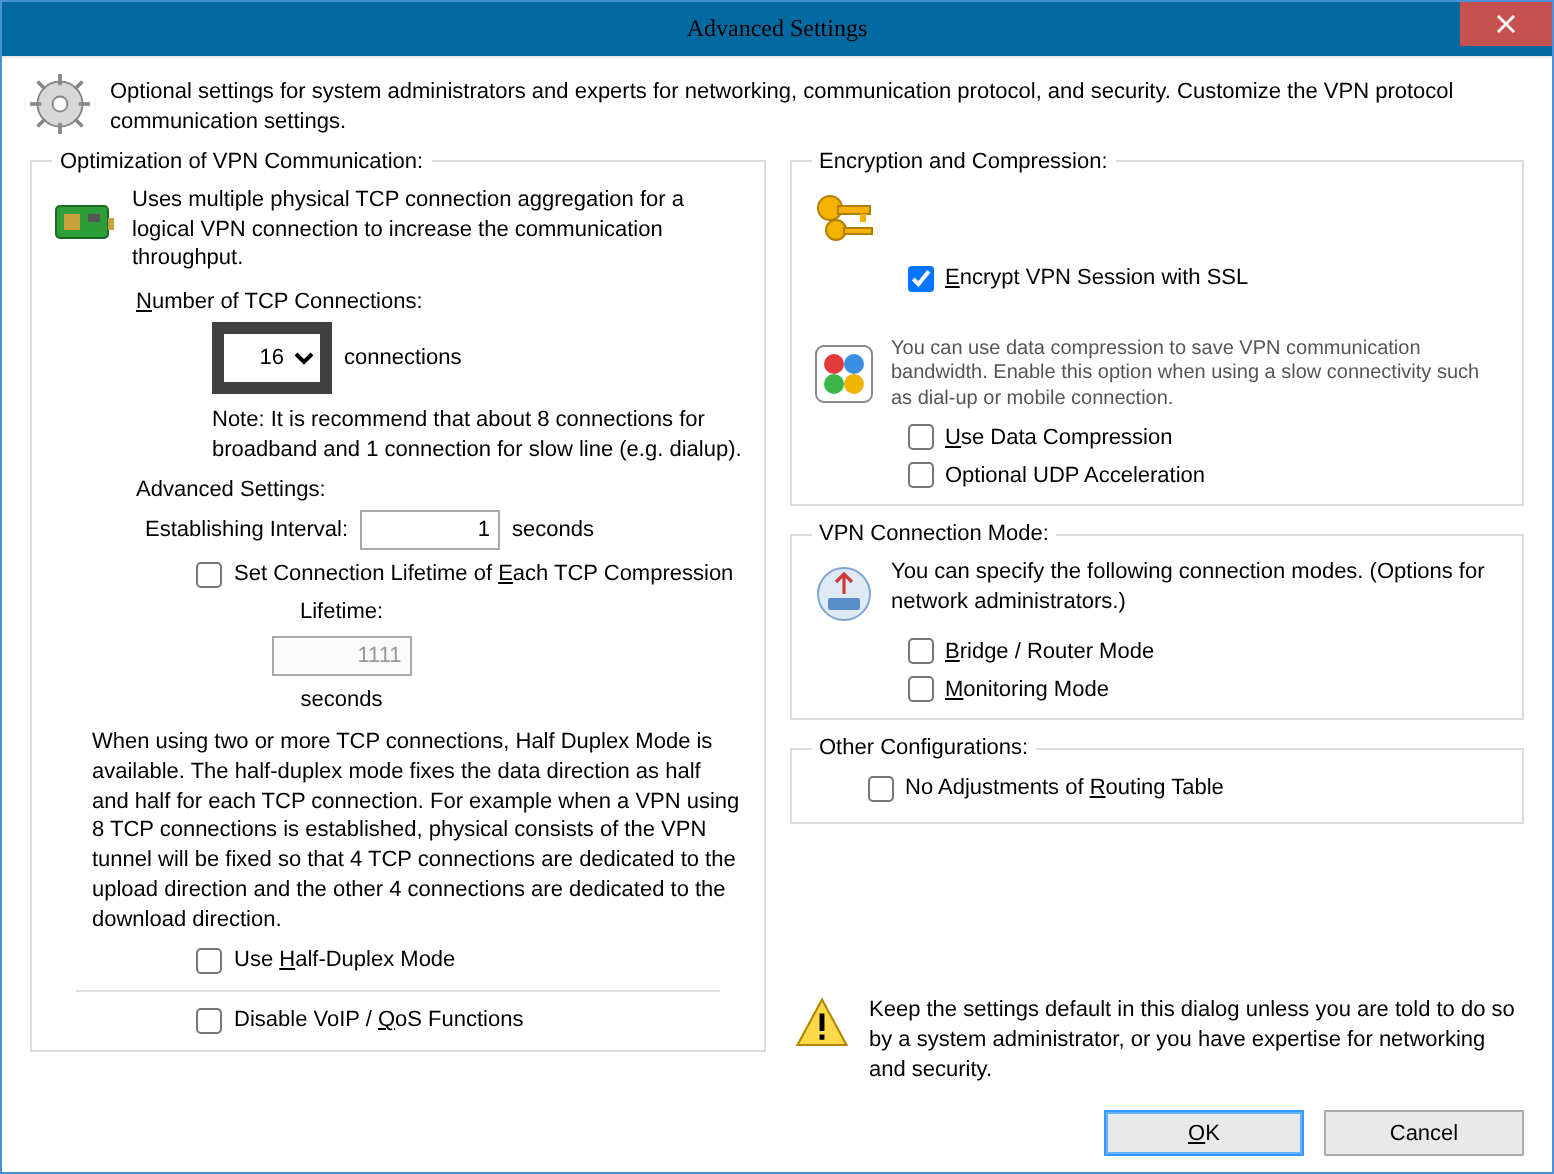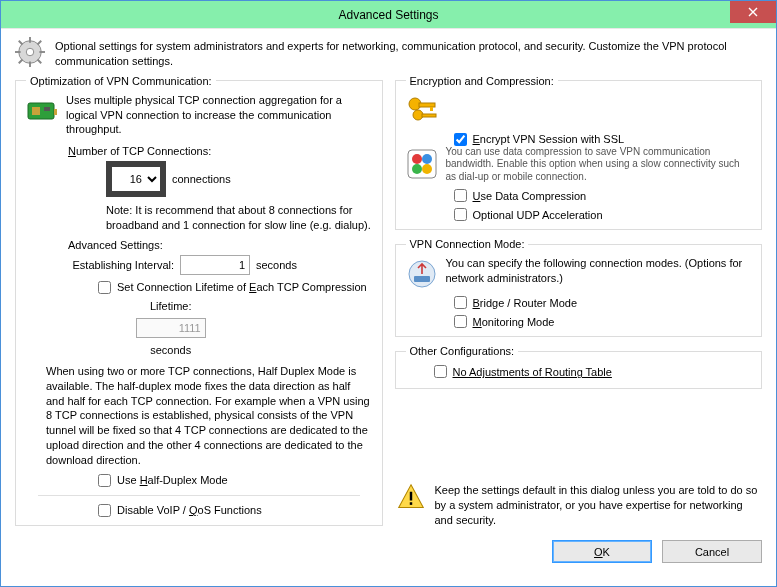--- a/index.html
+++ b/index.html
@@ -17,26 +17,27 @@
     width: 777px;
     height: 587px;
     border: 1px solid #4a90d9;
     background: #fff;
     position: relative;
     display: flex;
     flex-direction: column;
   }
   .titlebar {
     height: 28px;
-    background: #86efac;
+    background: #0369a1;
     display: flex;
     align-items: center;
     justify-content: center;
     position: relative;
     border-bottom: 1px solid #e8e8e8;
+    font-family: Liberation Serif, serif;
   }
   .titlebar-title {
     font-size: 12px;
     color: #000;
   }
   .close-btn {
     position: absolute;
     right: 0;
     top: 0;
     width: 46px;
@@ -44,21 +45,21 @@
     background: #c75050;
     color: #fff;
     display: flex;
     align-items: center;
     justify-content: center;
     font-size: 12px;
     cursor: pointer;
   }
   .body {
     flex: 1;
-    padding: 8px 14px 23px 14px;
+    padding: 8px 14px 8px 14px;
     display: flex;
     flex-direction: column;
     min-height: 0;
   }
   .intro {
     display: flex;
     gap: 10px;
     align-items: flex-start;
     margin-bottom: 6px;
   }
@@ -203,25 +204,24 @@
   .chk-right {
     display: flex;
     align-items: center;
     gap: 6px;
     margin: 6px 0 0 48px;
     cursor: pointer;
   }
   .chk-right input { margin: 0; }
   .chk-flat {
     display: flex;
-    align-items: flex-end;
+    align-items: flex-start;
     gap: 6px;
     margin: 2px 0 2px 28px;
     cursor: pointer;
-    text-decoration: underline;
   }
   .chk-flat input { margin: 0; }
 </style>
 </head>
 <body>
 
 <div class="window">
   <div class="titlebar">
     <span class="titlebar-title">Advanced Settings</span>
     <div class="close-btn">
@@ -327,21 +327,21 @@
               <circle cx="12" cy="20" r="5" fill="#f5b200" stroke="#b37f00"></circle>
               <rect x="16" y="19" width="14" height="3" fill="#f5b200" stroke="#b37f00"></rect>
             </svg>
           </div>
 
           <label class="chk-right">
             <input type="checkbox" checked="" style="">
             <span><span class="u">E</span><span>ncrypt VPN Session with SSL</span></span>
           </label>
 
-          <div class="grp-row" style="margin-top:0;">
+          <div class="grp-row" style="margin-top:23px;">
             <svg class="grp-icon" viewBox="0 0 32 32">
               <rect x="2" y="2" width="28" height="28" rx="4" fill="#fff" stroke="#888"></rect>
               <circle cx="11" cy="11" r="5" fill="#e23a3a"></circle>
               <circle cx="21" cy="11" r="5" fill="#3a8fe2"></circle>
               <circle cx="11" cy="21" r="5" fill="#3ab54a"></circle>
               <circle cx="21" cy="21" r="5" fill="#f0b400"></circle>
             </svg>
             <div class="grp-text mini-text">You can use data compression to save VPN communication bandwidth. Enable this option when using a slow connectivity such as dial-up or mobile connection.</div>
           </div>
 

